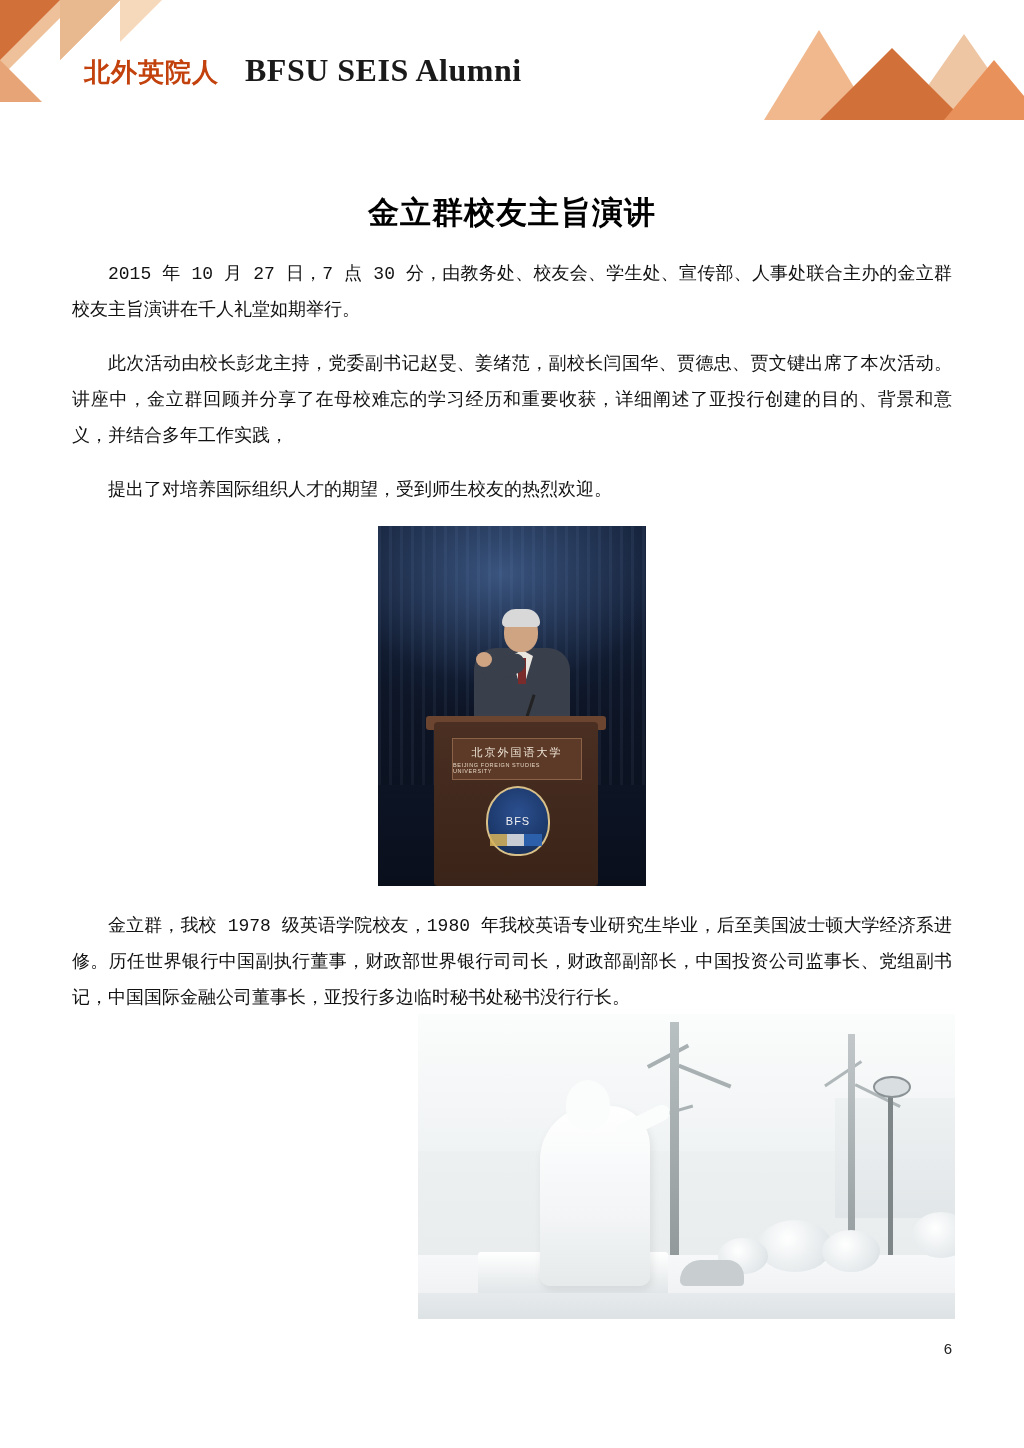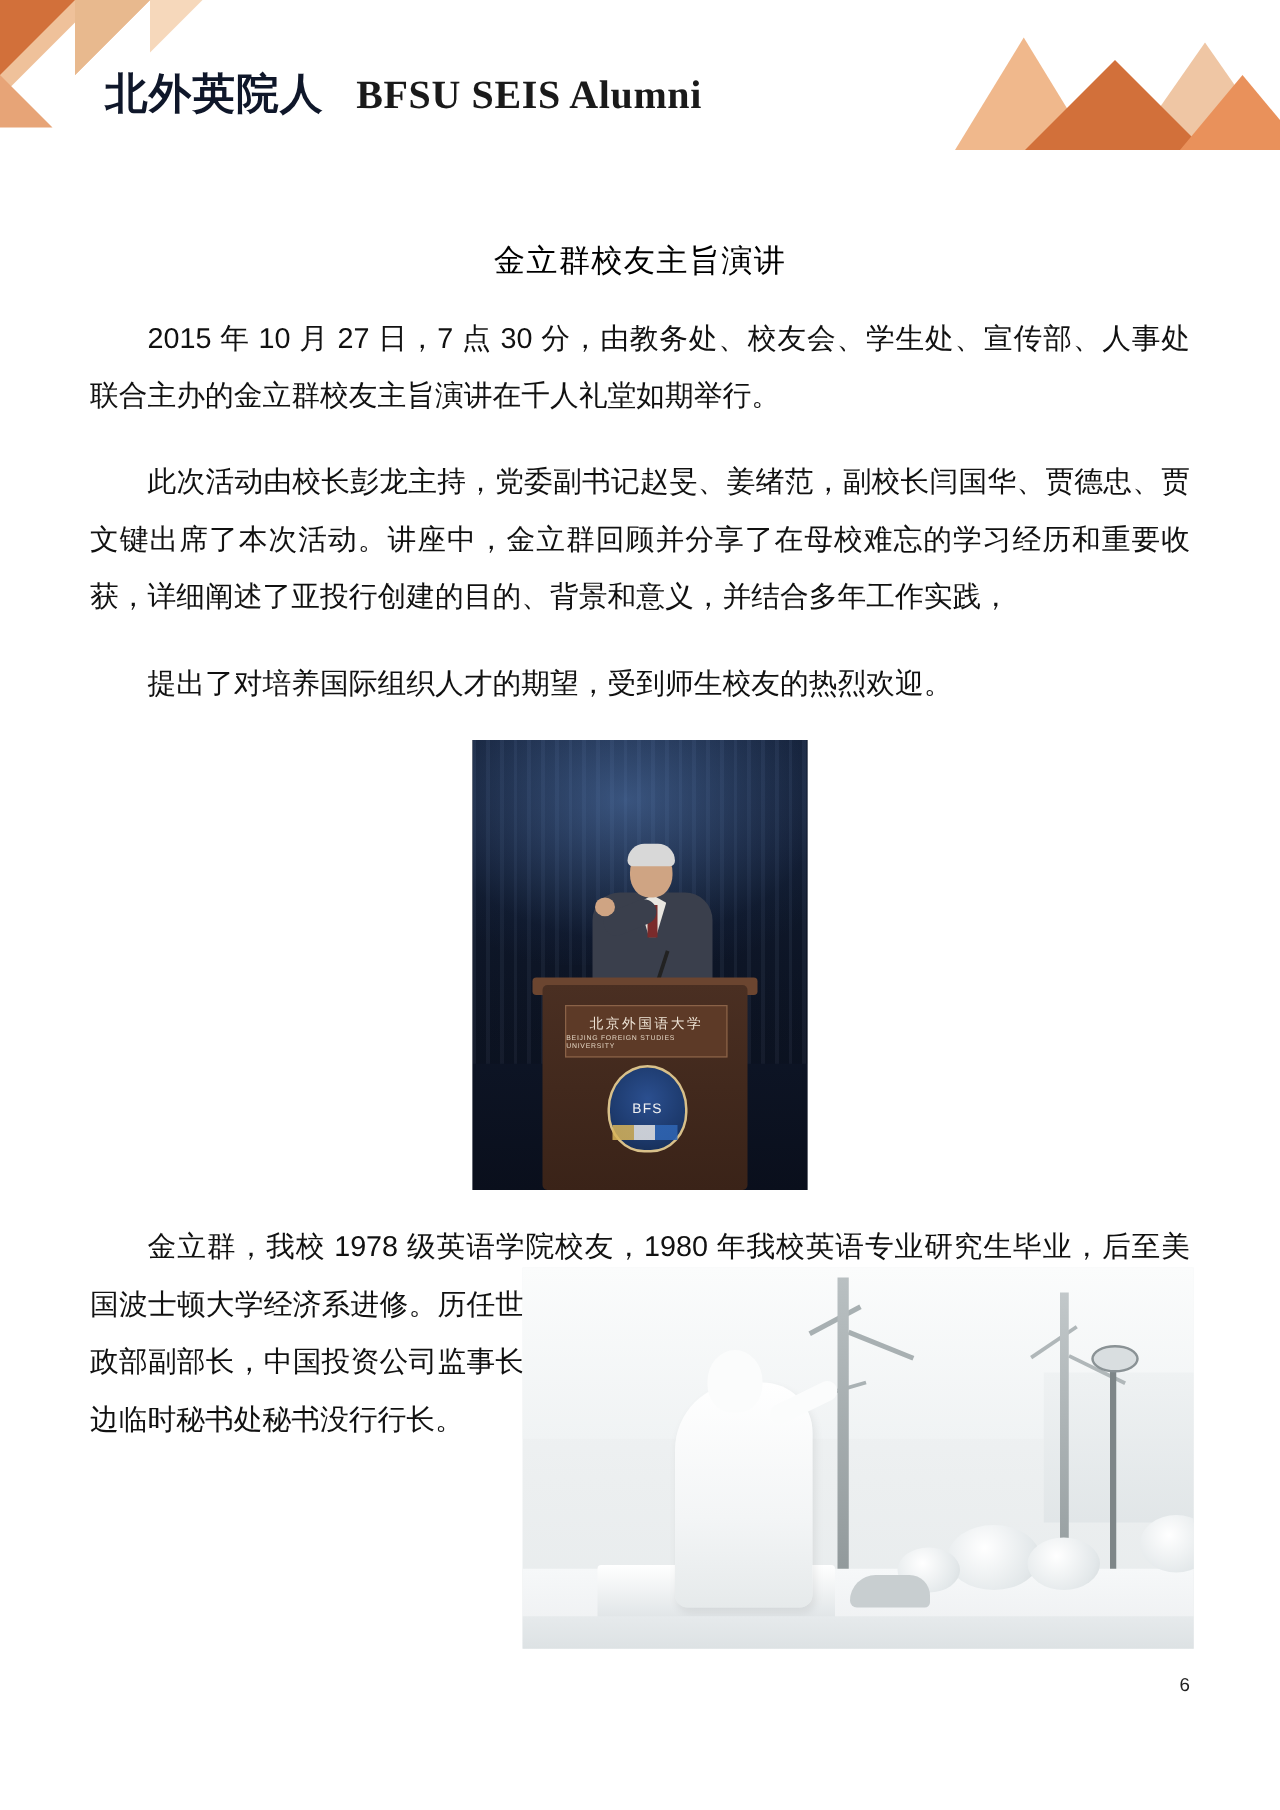--- a/index.html
+++ b/index.html
@@ -55,50 +55,50 @@
     left: 84px;
     top: 52px;
     display: flex;
     align-items: baseline;
     gap: 26px;
     z-index: 5;
   }
   .hdr-cn {
     font-family: Liberation Mono, monospace;
     font-weight: bold;
-    font-size: 34px;
-    color: #0f172a;
+    font-size: 26px;
+    color: #c2410c;
     letter-spacing: 1px;
   }
   .hdr-en {
     font-family: "Liberation Serif", serif;
     font-weight: bold;
     font-size: 32px;
     color: #1a1a1a;
     letter-spacing: 0.5px;
   }
 
   
   .page {
     position: relative;
     padding: 0 72px;
   }
   .article-title {
     margin-top: 72px;
     text-align: center;
     font-family: "DejaVu Serif", serif;
-    font-weight: normal;
-    font-size: 25px;
+    font-weight: bold;
+    font-size: 31px;
     color: #000;
     letter-spacing: 1px;
   }
   .para {
     margin-top: 22px;
-    font-family: Liberation Sans, sans-serif;
-    font-size: 23px;
+    font-family: Liberation Mono, monospace;
+    font-size: 18px;
     line-height: 2.0;
     color: #111;
     text-align: justify;
     text-indent: 2em;
   }
   .para.tight { margin-top: 15px; }
 
   
   .photo1-wrap {
     margin: 14px auto 0;

